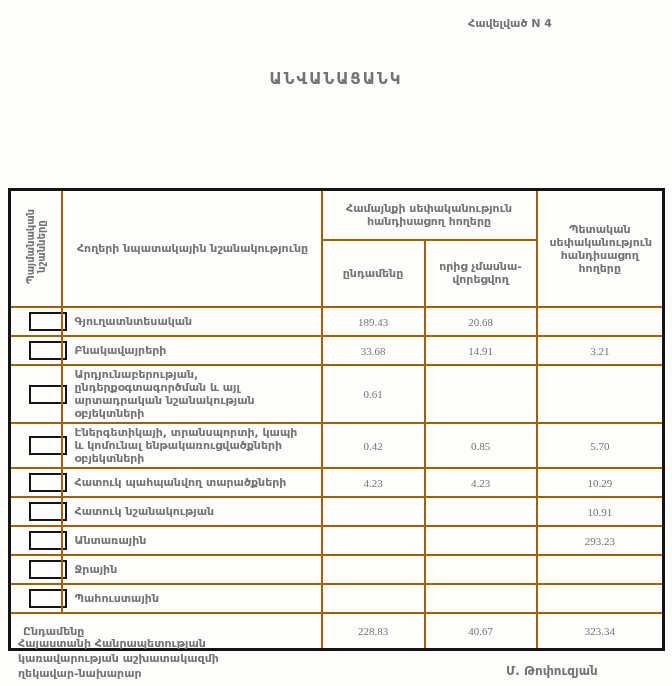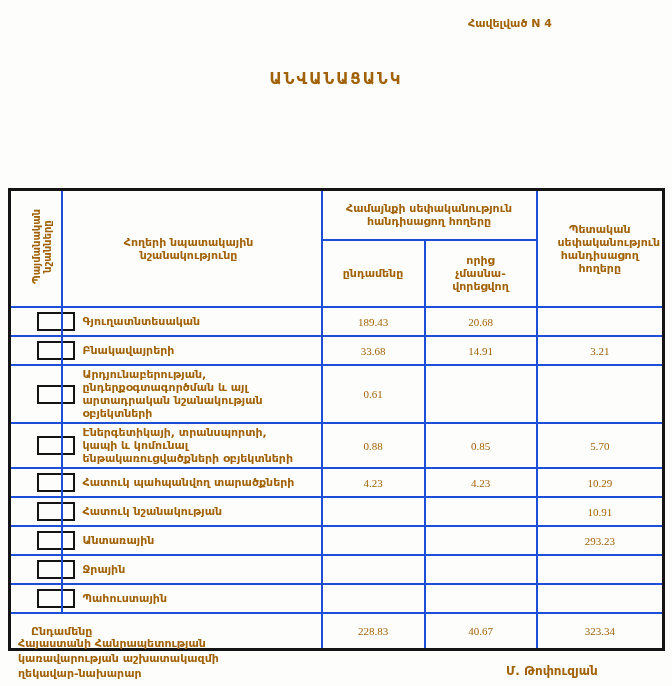--- a/index.html
+++ b/index.html
@@ -1,18 +1,18 @@
 <!DOCTYPE html>
 <html><head>
 <meta charset="utf-8">
 <style>
   html,body { margin:0; padding:0; background:#e8e8e8; }
   .page {
     position:relative; width:672px; height:686px; margin:0 auto;
-    background:#fdfdfb; color:#a16207;
+    background:#fdfdfb; color:#737373;
     font-family:"DejaVu Sans","Liberation Sans",sans-serif;
     overflow:hidden;
   }
   .annex {
     position:absolute; top:16px; left:360px; width:300px;
     text-align:center; font-weight:bold; font-size:11px; line-height:15px;
   }
   .doc-title {
     position:absolute; top:70px; left:0; width:100%;
     text-align:center; font-weight:bold; font-size:15px; letter-spacing:2px;
@@ -21,22 +21,22 @@
     position:absolute; top:107px; left:8px; width:656px;
     text-align:center; font-size:12px; line-height:16px; font-weight:bold;
   }
   table.landtable {
     position:absolute; top:188px; left:8px;
     width:654px; height:402px;
     border-collapse:collapse; table-layout:fixed;
     border:3px solid #141414;
   }
   .landtable th, .landtable td {
-    border:2px solid #1d4ed8;
-    padding:2px 20px;
+    border:2px solid #a16207;
+    padding:2px 12px;
     font-size:11px;
     vertical-align:middle;
   }
   .landtable thead th { font-weight:bold; text-align:center; }
   .hdr-row1 { height:48px; }
   .hdr-row2 { height:64px; }
   .vertical-cell { padding:2px; }
   .vertical-text {
     display:inline-block;
     writing-mode:vertical-rl;
@@ -126,21 +126,21 @@
           <td class="label-cell">Արդյունաբերության, ընդերքօգտագործման և այլ արտադրական  նշանակության  օբյեկտների</td>
           <td class="num-cell">0.61</td>
           <td class="num-cell"></td>
           <td class="num-cell"></td>
         </tr>
         <tr>
           <td class="sym-cell">
             <div class="legend-box"></div>
           </td>
           <td class="label-cell">Էներգետիկայի,  տրանսպորտի, կապի և կոմունալ ենթակառուցվածքների  օբյեկտների</td>
-          <td class="num-cell">0.88</td>
+          <td class="num-cell">0.42</td>
           <td class="num-cell">0.85</td>
           <td class="num-cell">5.70</td>
         </tr>
         <tr>
           <td class="sym-cell">
             <div class="legend-box"></div>
           </td>
           <td class="label-cell">Հատուկ պահպանվող տարածքների</td>
           <td class="num-cell">4.23</td>
           <td class="num-cell">4.23</td>

